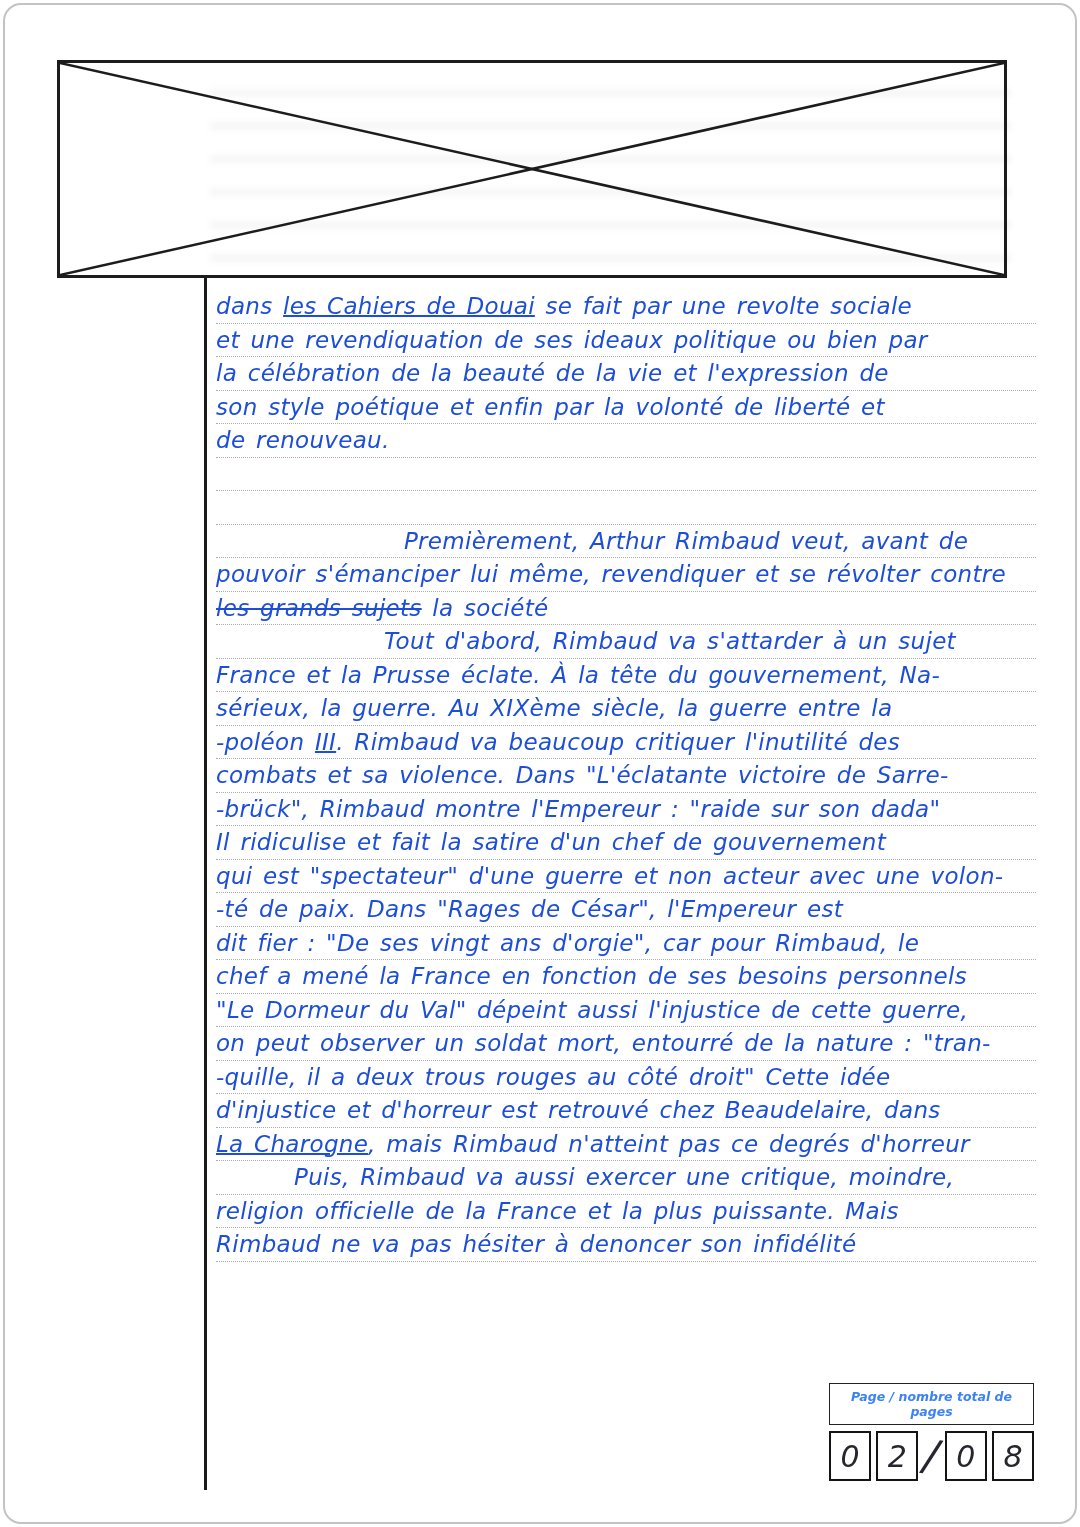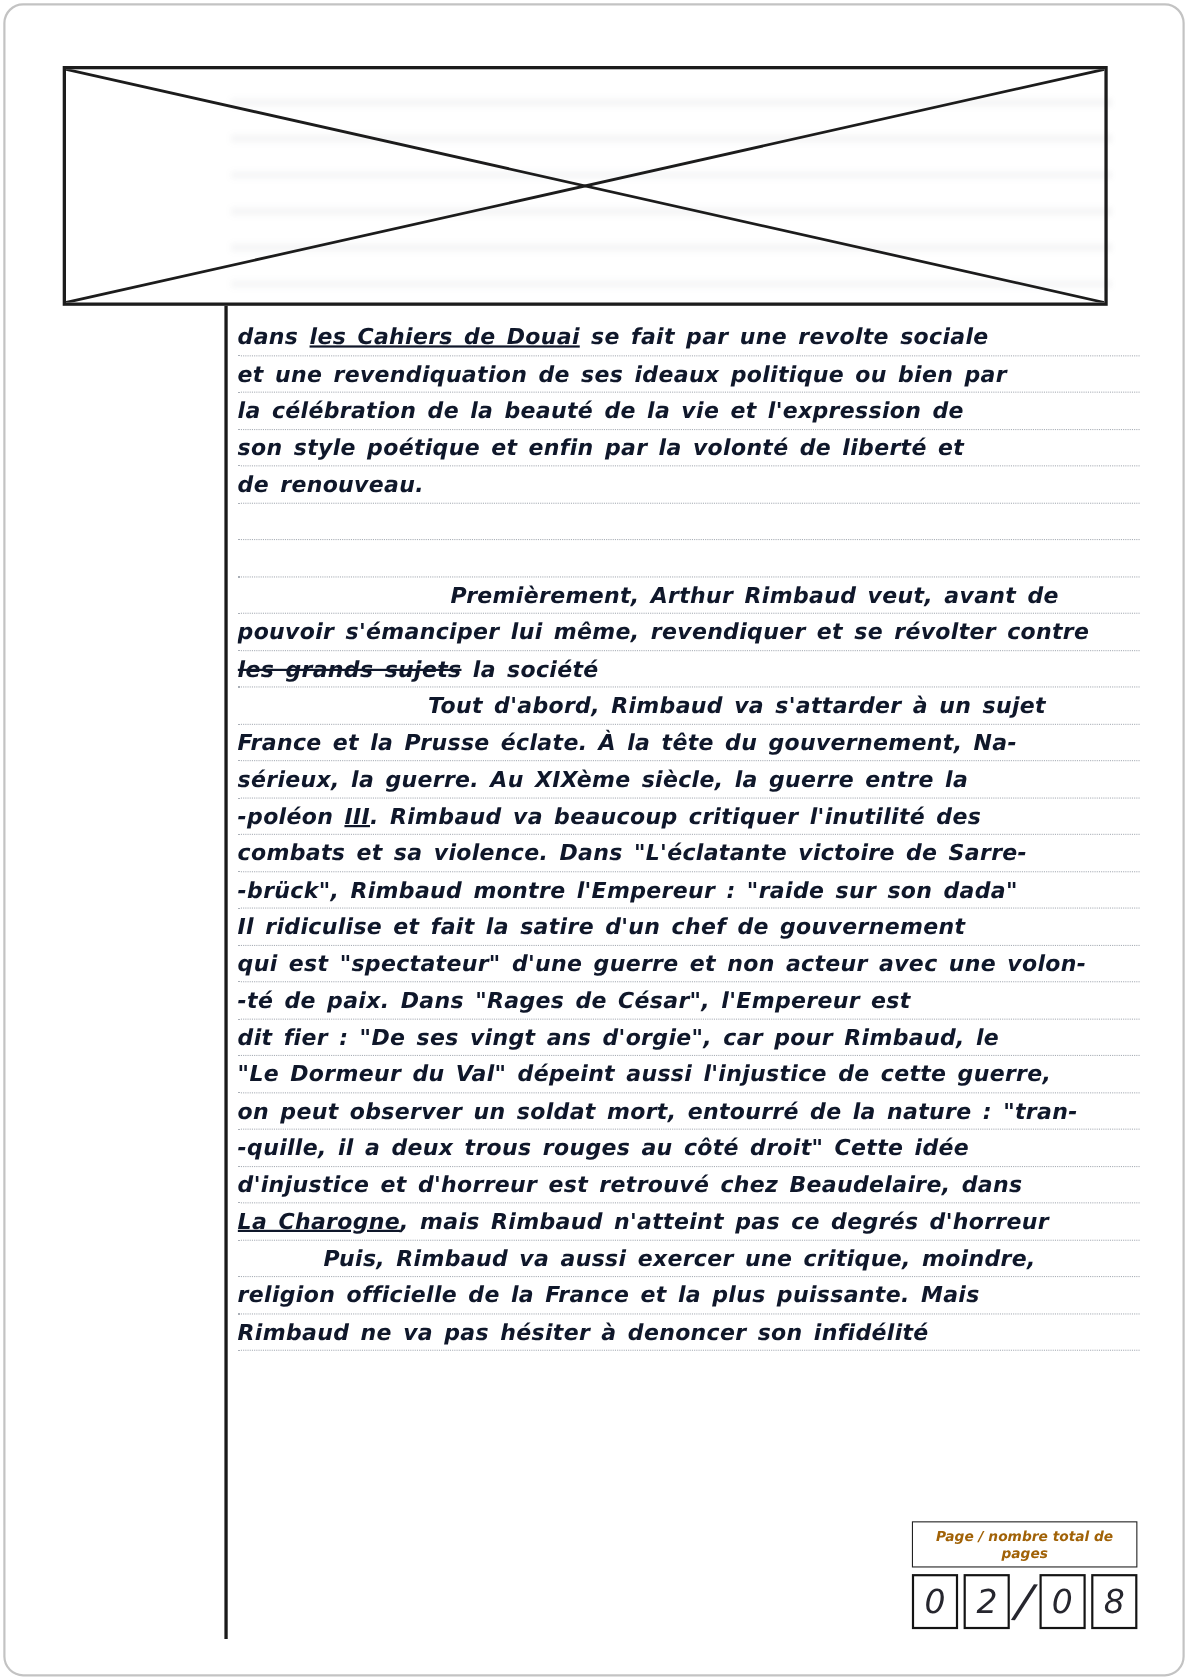--- a/index.html
+++ b/index.html
@@ -52,41 +52,40 @@
   }
   .line {
     height: 33.5px;
     line-height: 33.5px;
     border-bottom: 1px dotted #a9aeb6;
     box-sizing: border-box;
     white-space: nowrap;
     overflow: hidden;
     font-family: "DejaVu Sans", sans-serif;
     font-style: italic;
-    font-size: 20px;
+    font-size: 23px;
     letter-spacing: 0.3px;
     word-spacing: 3px;
-    color: #0f172a;
-    font-weight: bold;
+    color: #1d4ed8;
   }
   .line span.u { text-decoration: underline; text-decoration-thickness: 1.5px; }
   .line span.strike { text-decoration: line-through; text-decoration-thickness: 2px; }
   .footer {
     position: absolute;
     right: 46px; top: 1383px;
     width: 205px;
     z-index: 5;
   }
   .footer-label {
     border: 1.5px solid #222;
     padding: 5px 6px;
     font-size: 12.5px;
     font-weight: bold;
     font-style: italic;
-    color: #a16207;
+    color: #3b82f6;
     text-align: center;
     background: #fff;
     font-family: "DejaVu Sans", sans-serif;
   }
   .digits-row {
     margin-top: 6px;
     display: flex;
     align-items: center;
     justify-content: space-between;
   }
@@ -141,20 +140,21 @@
     <div class="line" style="padding-left: 88px; text-align: center;"><span>Tout d'abord, Rimbaud va s'attarder à un sujet</span></div>
     <div class="line"><span>France et la Prusse éclate. À la tête du gouvernement, Na-</span></div>
     <div class="line"><span>sérieux, la guerre. Au XIXème siècle, la guerre entre la</span></div>
     <div class="line"><span>-poléon </span><span class="u">III</span><span>. Rimbaud va beaucoup critiquer l'inutilité des</span></div>
     <div class="line"><span>combats et sa violence. Dans "L'éclatante victoire de Sarre-</span></div>
     <div class="line"><span>-brück", Rimbaud montre l'Empereur : "raide sur son dada"</span></div>
     <div class="line"><span>Il ridiculise et fait la satire d'un chef de gouvernement</span></div>
     <div class="line"><span>qui est "spectateur" d'une guerre et non acteur avec une volon-</span></div>
     <div class="line"><span>-té de paix. Dans "Rages de César", l'Empereur est</span></div>
     <div class="line"><span>dit fier : "De ses vingt ans d'orgie", car pour Rimbaud, le</span></div>
+    <div class="line"><span>chef a mené la France en fonction de ses besoins personnels</span></div>
     <div class="line"><span>"Le Dormeur du Val" dépeint aussi l'injustice de cette guerre,</span></div>
     <div class="line"><span>on peut observer un soldat mort, entourré de la nature : "tran-</span></div>
     <div class="line"><span>-quille, il a deux trous rouges au côté droit" Cette idée</span></div>
     <div class="line"><span>d'injustice et d'horreur est retrouvé chez Beaudelaire, dans</span></div>
     <div class="line"><span class="u">La Charogne</span><span>, mais Rimbaud n'atteint pas ce degrés d'horreur</span></div>
     <div class="line" style="padding-left: 78px;"><span>Puis, Rimbaud va aussi exercer une critique, moindre,</span></div>
     <div class="line"><span>religion officielle de la France et la plus puissante. Mais</span></div>
     <div class="line"><span>Rimbaud ne va pas hésiter à denoncer son infidélité</span></div>
   </div>
 

